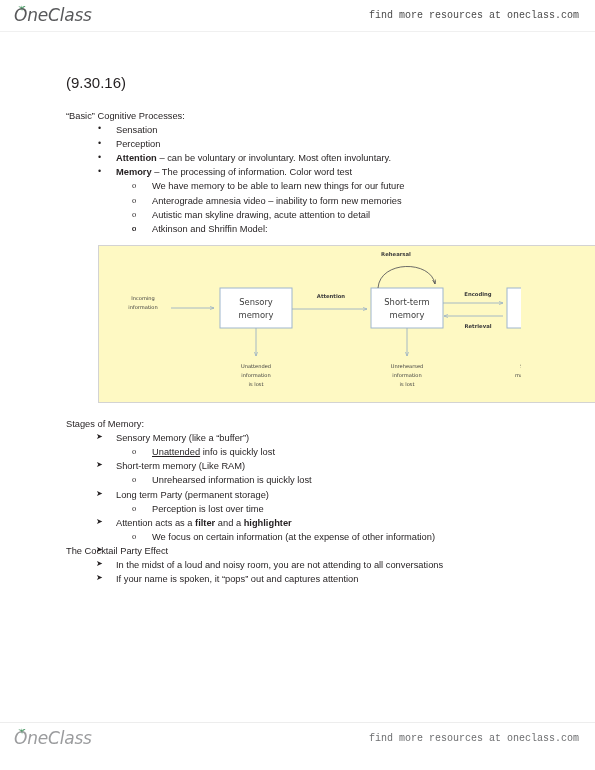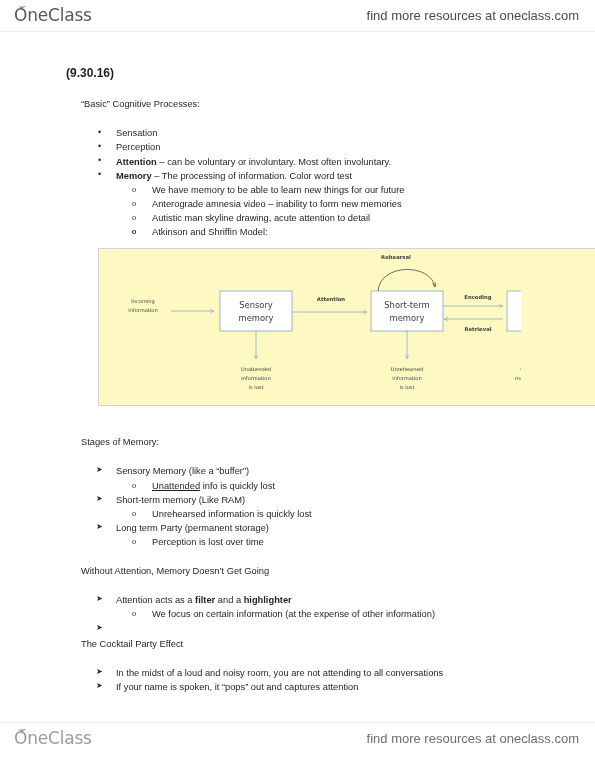--- a/index.html
+++ b/index.html
@@ -35,54 +35,55 @@
     display: flex;
     align-items: center;
     position: relative;
     line-height: 1;
   }
   .logo-text {
     font-family: "DejaVu Sans", sans-serif;
     font-size: 17px;
     letter-spacing: -0.2px;
     color: #58595b;
+    font-style: italic;
   }
   #footer-bar .logo-text { color: #9b9c9e; }
   .logo-leaf {
     position: absolute;
     left: 4px;
     top: -2px;
     width: 8px;
     height: 7px;
   }
   .promo {
-    font-family: Liberation Sans, sans-serif;
-    font-size: 13px;
+    font-family: Liberation Mono, monospace;
+    font-size: 10px;
     color: #4a4a4a;
   }
   #footer-bar .promo { color: #6d6e70; }
 
   
   #page-content {
     position: absolute;
     left: 0;
     top: 40px;
     width: 595px;
     padding: 0 55px 0 66px;
     font-size: 9.3px;
     line-height: 1.52;
   }
 
   .doc-date {
-    font-weight: bold;
-    font-size: 12px;
-    margin: 24px 0 14px 0;
-  }
-
-  .para { margin: 15px; }
+    font-weight: normal;
+    font-size: 15px;
+    margin: 32px 0 14px 0;
+  }
+
+  .para { margin: 0; }
   .spacer-sm { height: 4px; }
 
   ul.lvl1, ul.lvl2, ul.lvl3 {
     margin: 0;
     padding: 0;
     list-style: none;
   }
   ul.lvl1 > li {
     position: relative;
     padding-left: 50px;
@@ -311,21 +312,20 @@
       <span>Long term Party (permanent storage)</span>
     </li>
   </ul>
   <ul class="lvl2">
     <li>
       <span class="bullet">o</span>
       <span>Perception is lost over time</span>
     </li>
   </ul>
 
-  <div class="para">Without Attention, Memory Doesn’t Get Going</div>
   <ul class="lvl1 arrows">
     <li>
       <span class="bullet">➤</span>
       <span>Attention acts as a </span><b>filter</b><span> and a </span><b>highlighter</b>
     </li>
   </ul>
   <ul class="lvl2">
     <li>
       <span class="bullet">o</span>
       <span>We focus on certain information (at the expense of other information)</span>

